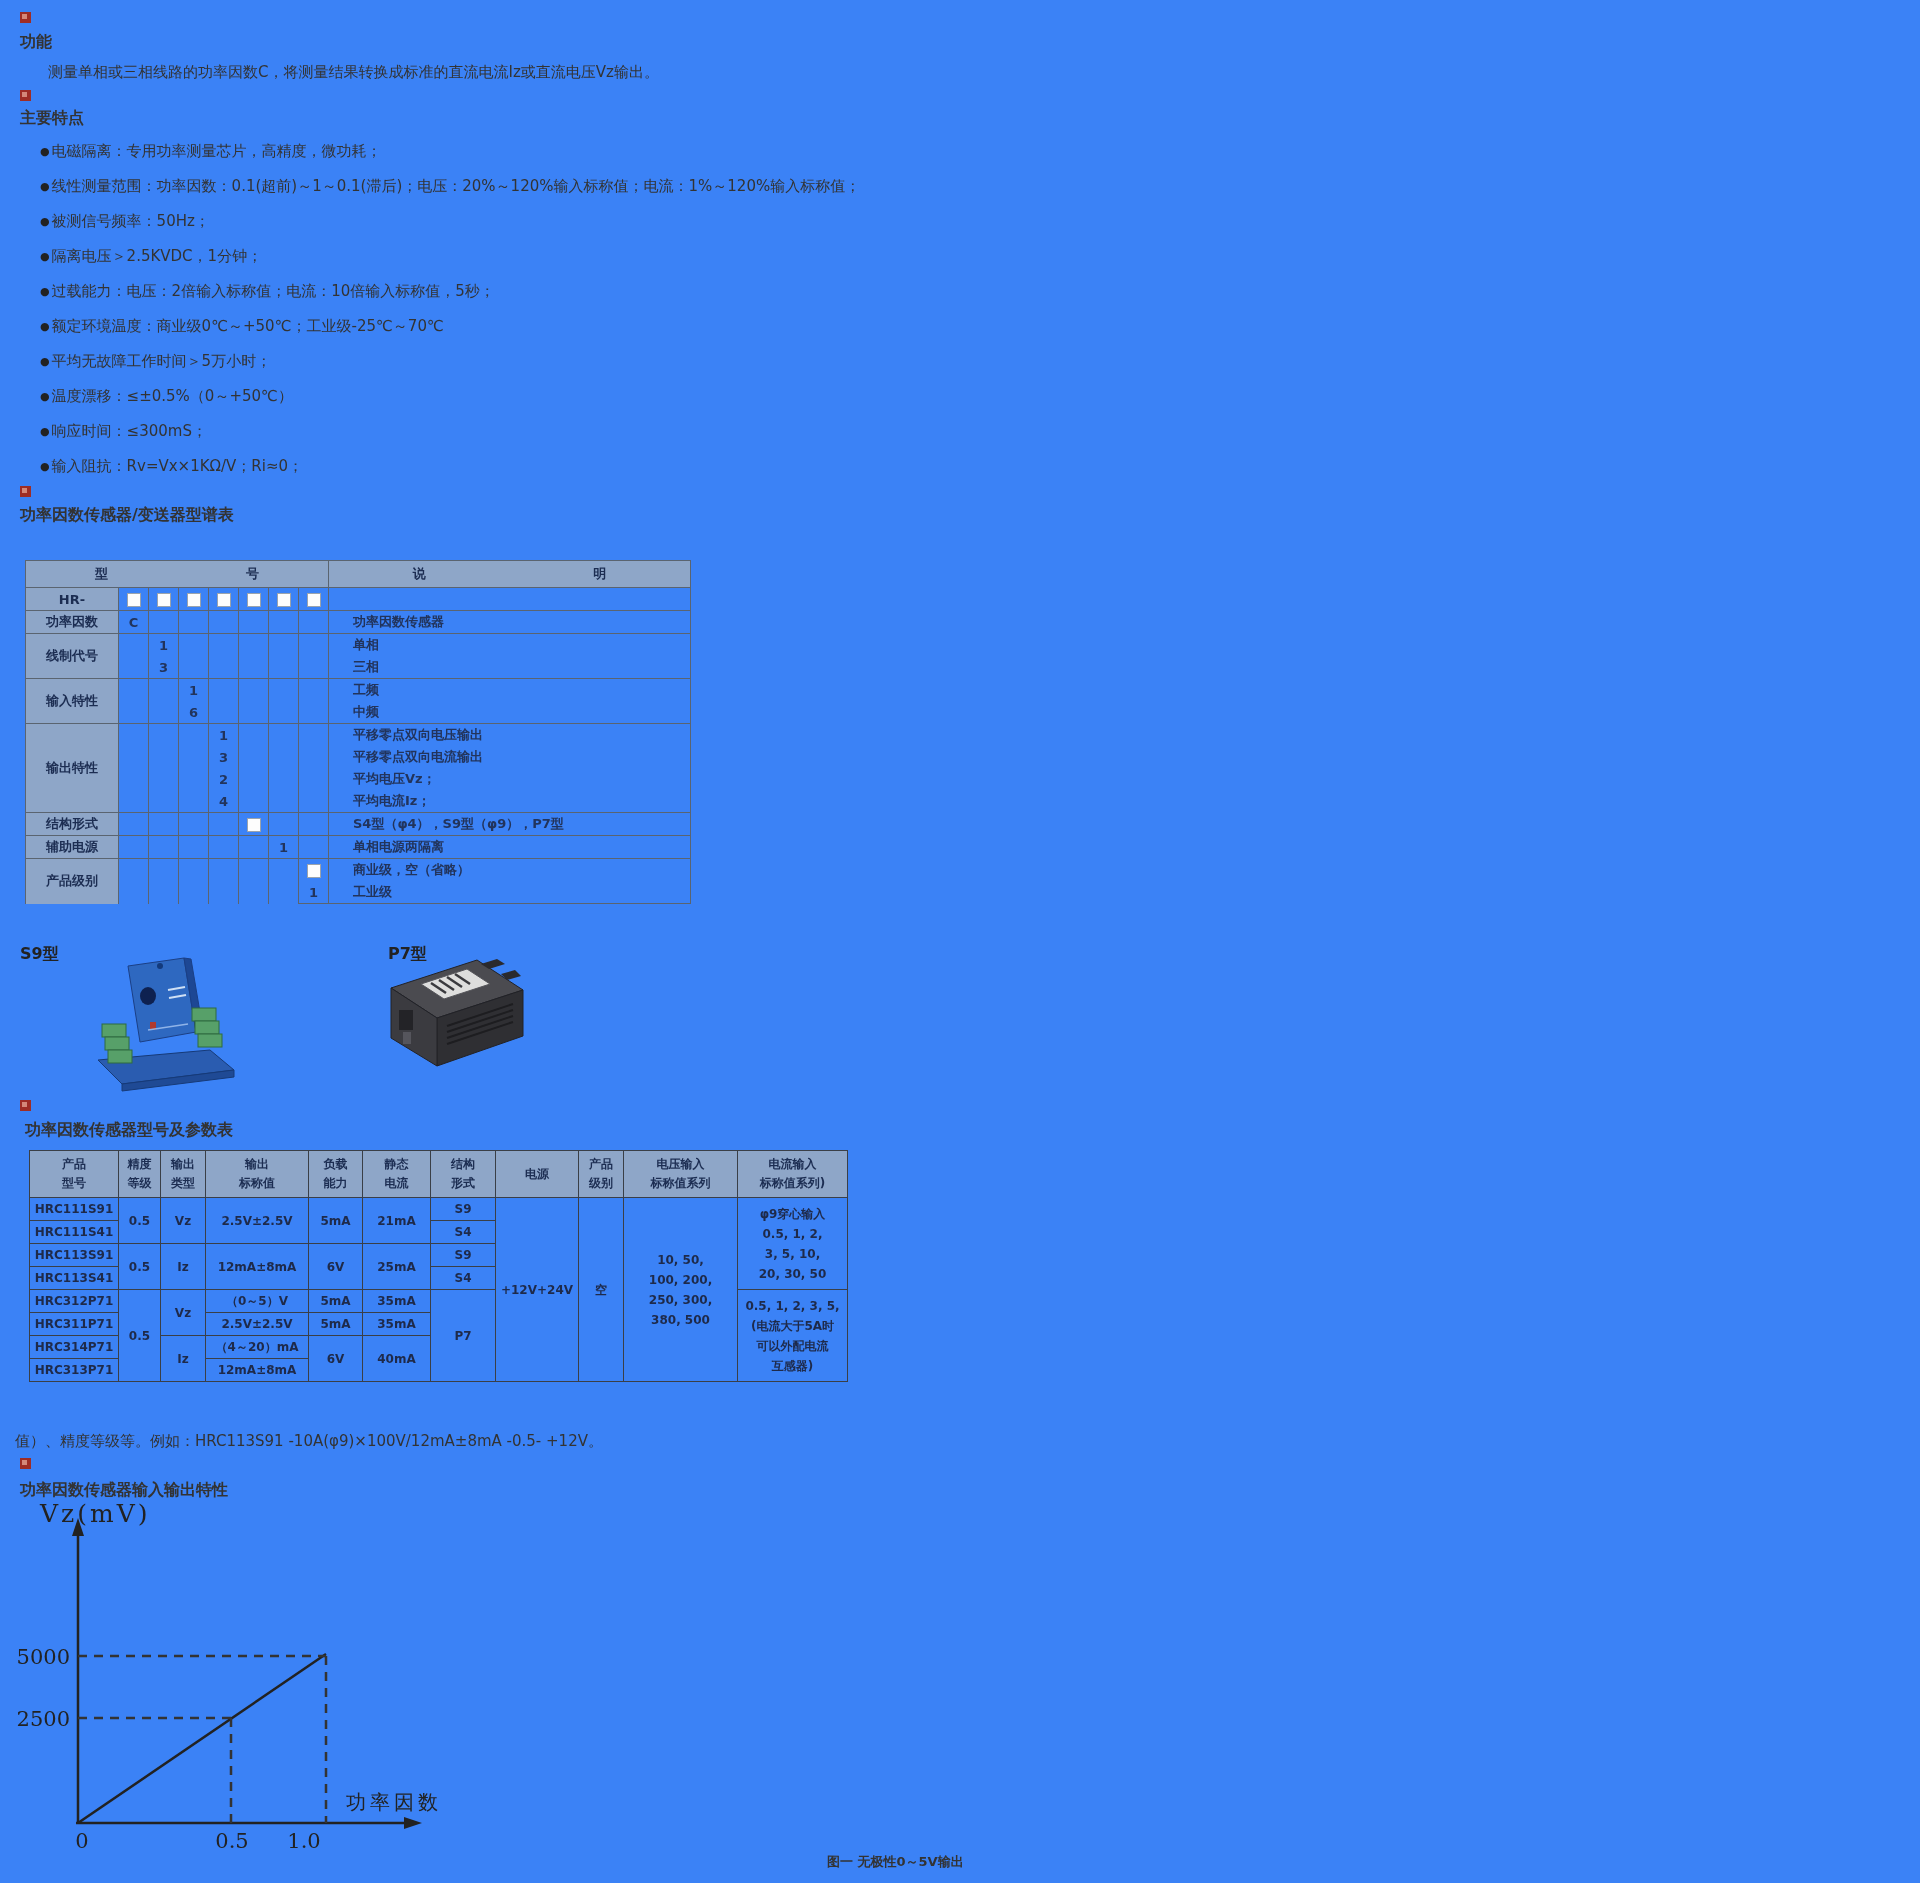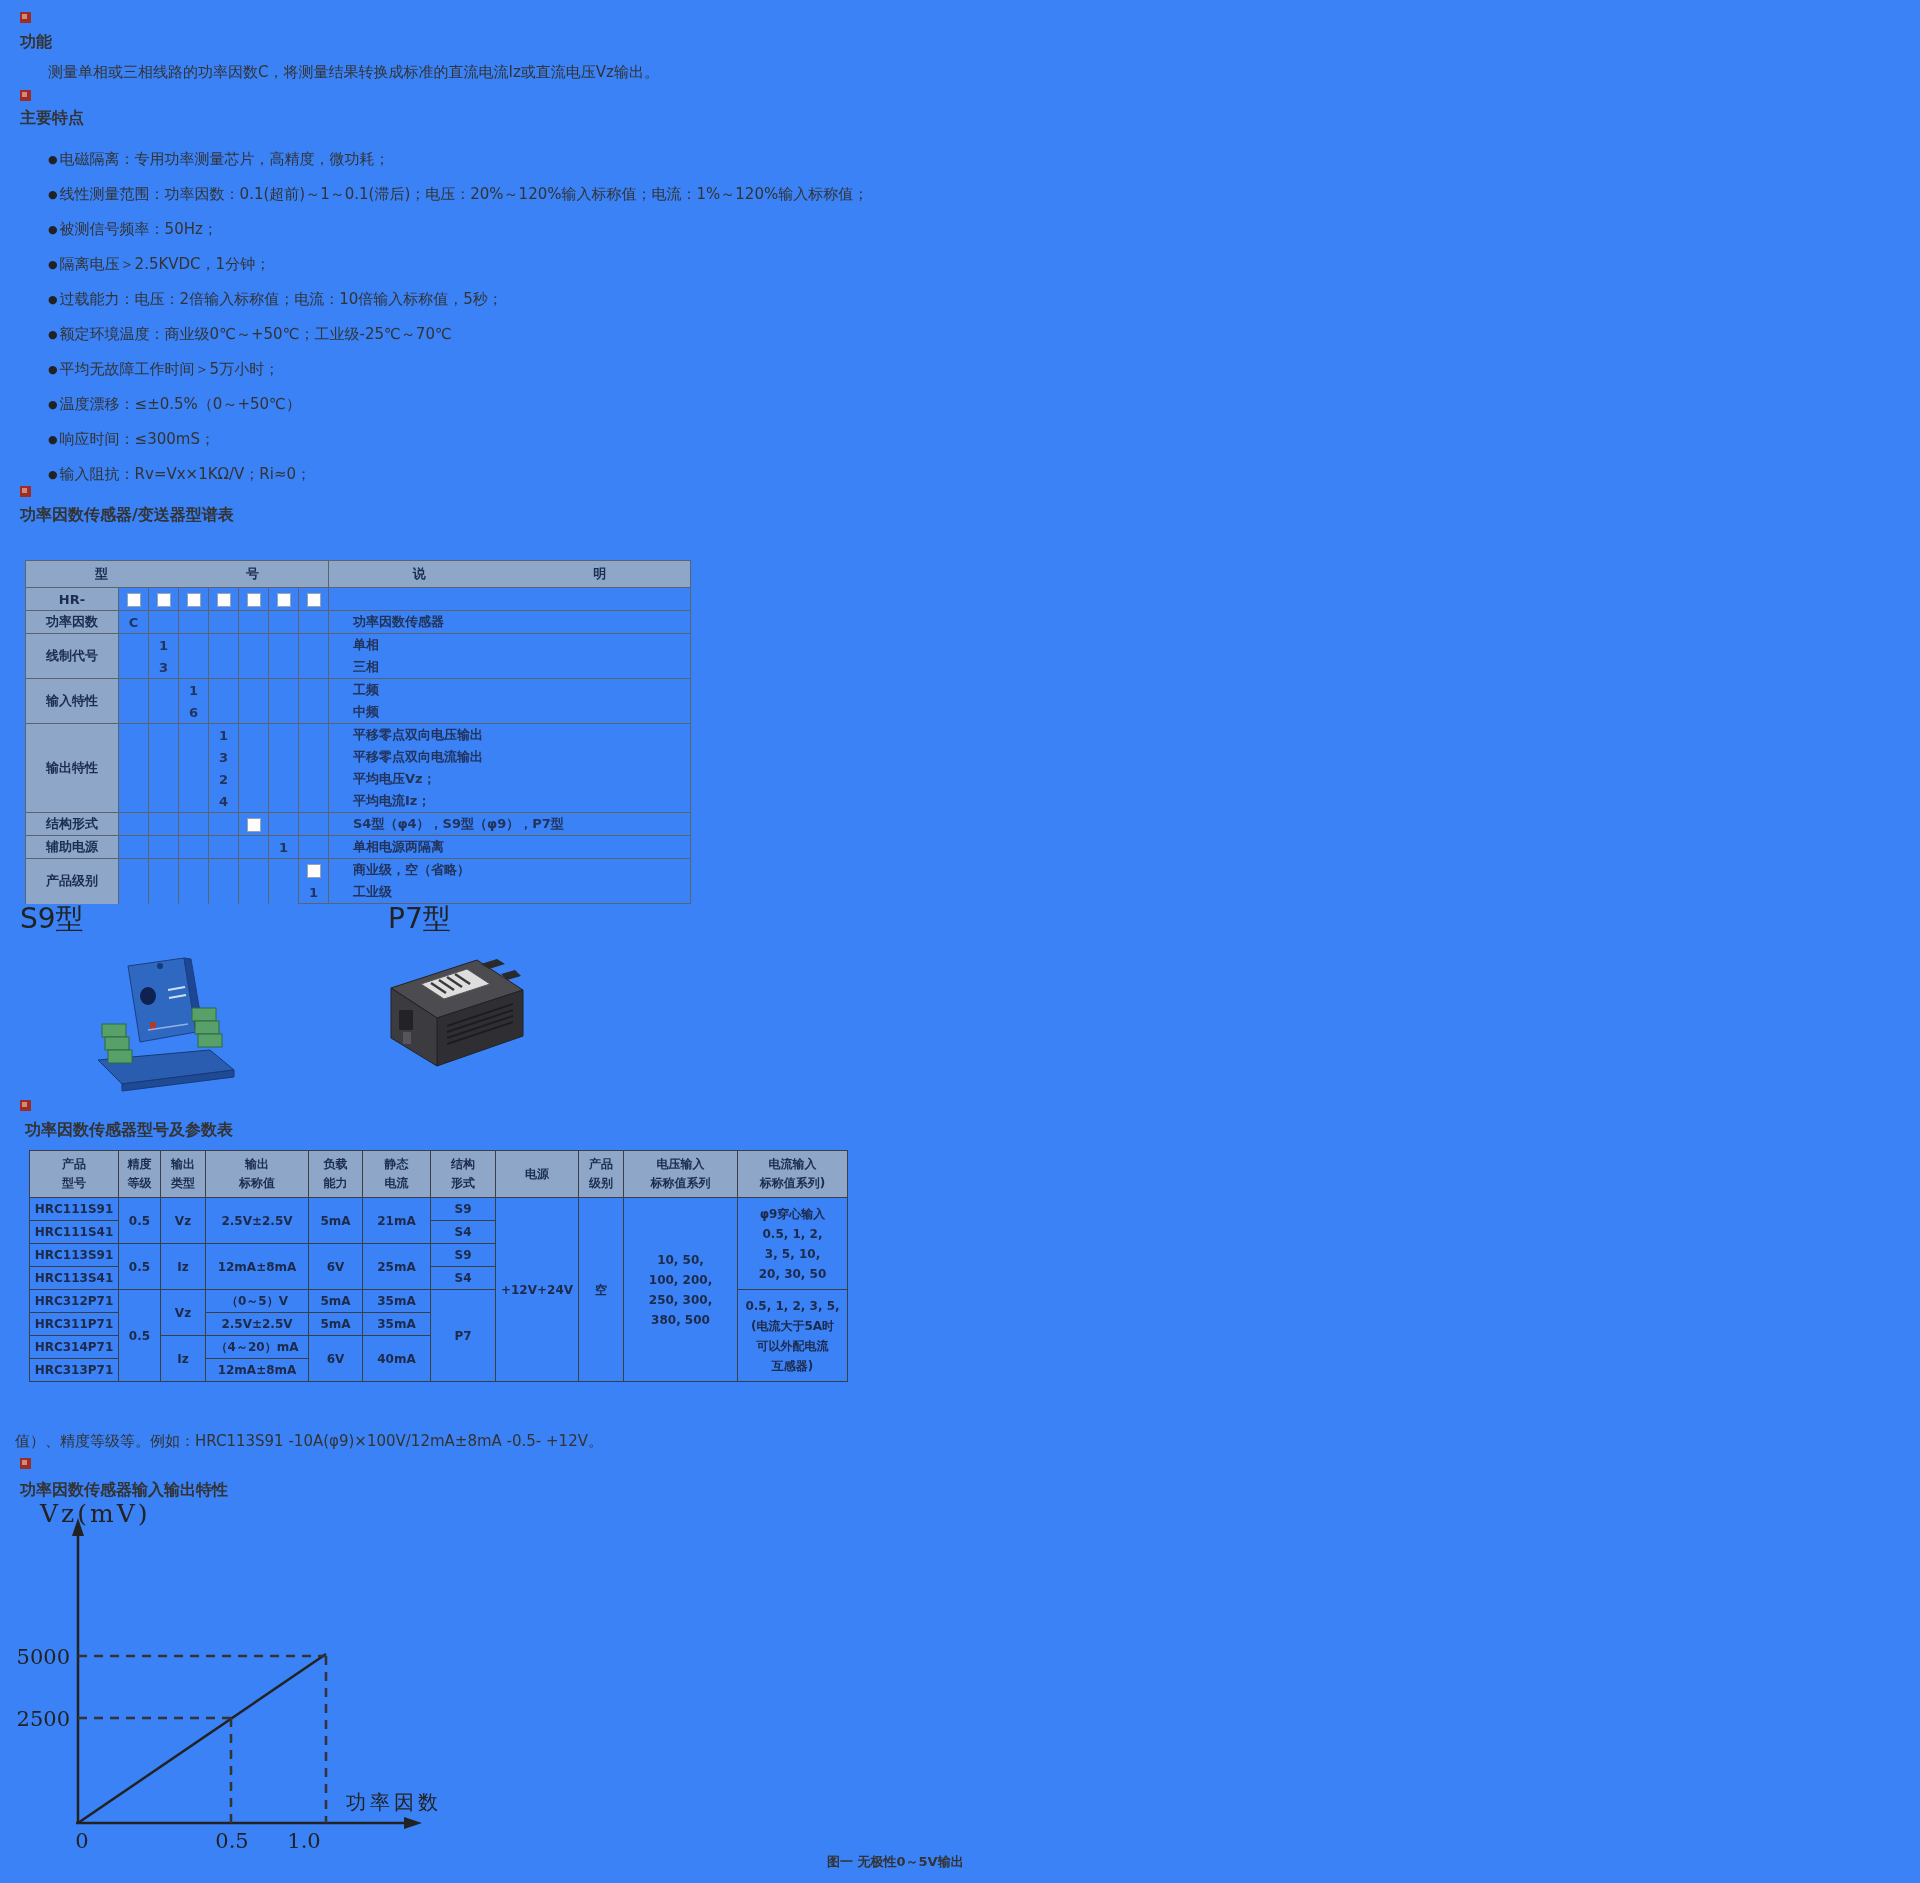--- a/index.html
+++ b/index.html
@@ -3,42 +3,42 @@
 <meta charset="utf-8">
 <style>
   html,body{margin:0;padding:0;background:#fff;}
   .page{position:relative;width:1920px;height:1883px;background:#3b82f6;overflow:hidden;
         font-family:"DejaVu Sans","Liberation Sans",sans-serif;color:#333;}
   .abs{position:absolute;}
   .anchor{width:11px;height:11px;background:#9e2d26;position:absolute;}
   .anchor::after{content:"";position:absolute;left:2px;top:2px;width:5px;height:5px;background:#d4887a;}
   .h1{font-size:16px;font-weight:bold;color:#333;white-space:nowrap;}
   .body-p{font-size:15px;color:#333;white-space:nowrap;}
-  .feat{list-style:none;margin:12px;padding:0;font-size:15px;color:#333;}
+  .feat{list-style:none;margin:4px;padding:0;font-size:15px;color:#333;}
   .feat li{height:35px;line-height:22px;white-space:nowrap;}
   .feat .dot{font-size:11px;margin-right:2px;vertical-align:1px;color:#222;}
   
   table{border-collapse:collapse;table-layout:fixed;}
   .t1{width:665px;font-size:13px;color:#22345c;}
   .t1 th,.t1 td{padding:0;border-left:1px solid #5a6470;border-right:1px solid #5a6470;
       height:22px;text-align:center;vertical-align:middle;font-weight:600;}
   .t1 tr.gs th,.t1 tr.gs td{border-top:1px solid #5a6470;}
   .t1 tr.bot th,.t1 tr.bot td{border-bottom:1px solid #5a6470;}
   .t1 th{background:#8ea6c8;color:#1c2d52;}
   .t1 .hdr th{height:26px;}
   .t1 td.desc{text-align:left;padding-left:24px;}
   .split{display:flex;justify-content:space-around;}
   .sq{display:inline-block;width:12px;height:12px;border:1px solid #9aa3ad;background:#fdfdfd;vertical-align:middle;}
   
   .t2{width:818px;font-size:12px;color:#1e2a4a;padding-left:12px;}
   .t2 th,.t2 td{border:1px solid #3a3f47;padding:0 2px;text-align:center;vertical-align:middle;}
   .t2 th{background:#8ea6c8;color:#1c2d52;height:46px;white-space:pre-line;line-height:19px;font-weight:bold;}
   .t2 td{height:22px;font-weight:600;white-space:pre-line;line-height:20px;}
   .note-line{font-size:15px;color:#333;white-space:nowrap;}
-  .prod-label{font-size:28px;font-weight:400;color:#222;white-space:nowrap;}
+  .prod-label{font-size:16px;font-weight:700;color:#222;white-space:nowrap;margin-top:44px;}
   .caption{font-size:13px;font-weight:bold;color:#333;white-space:nowrap;}
   .chart text{font-family:"DejaVu Serif","Liberation Serif",serif;fill:#222;}
 </style>
 </head>
 <body>
 
 <div class="page">
 
   <span class="anchor" style="left:20px;top:12px;"></span>
   <div class="abs h1" style="left:20px;top:32px;">功能</div>

